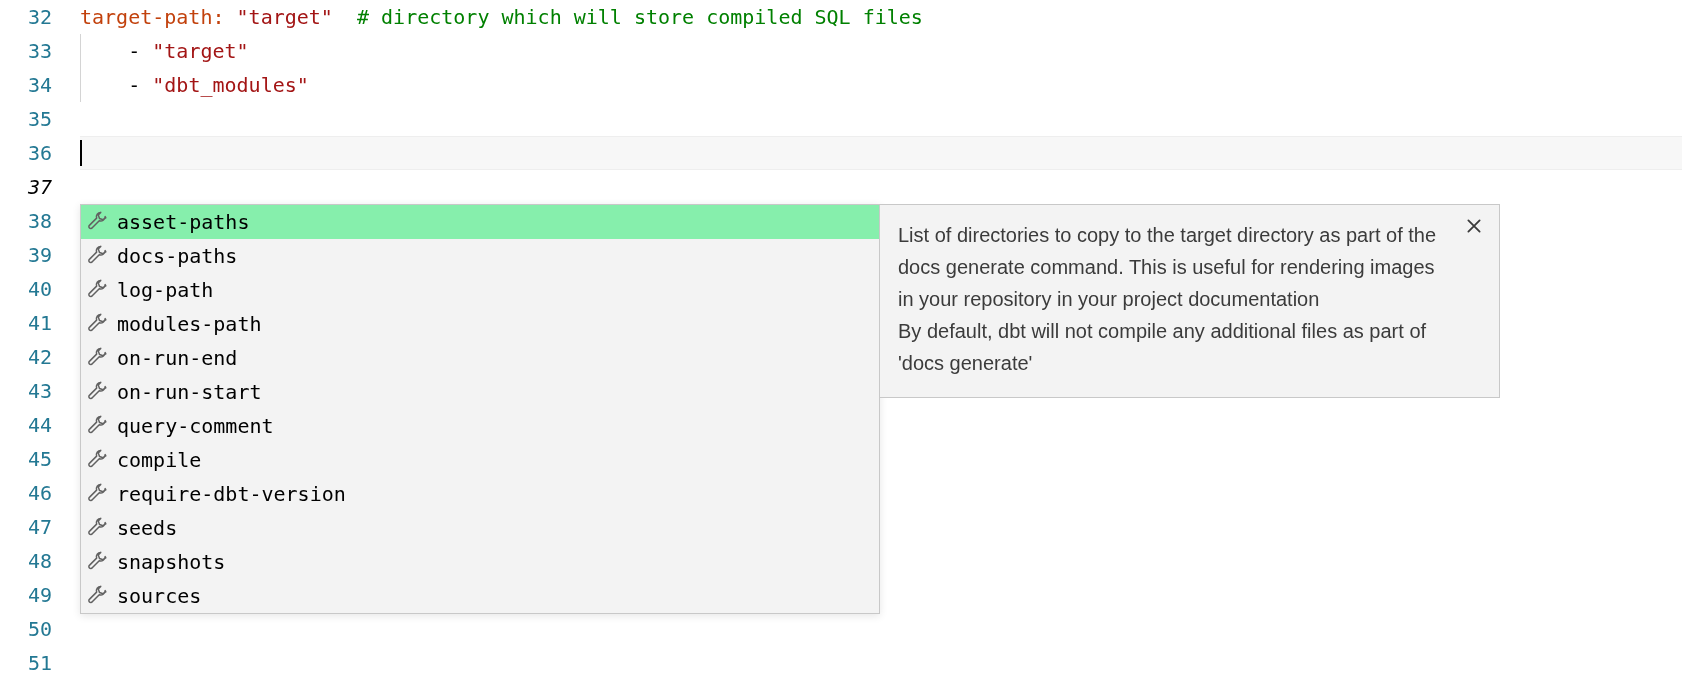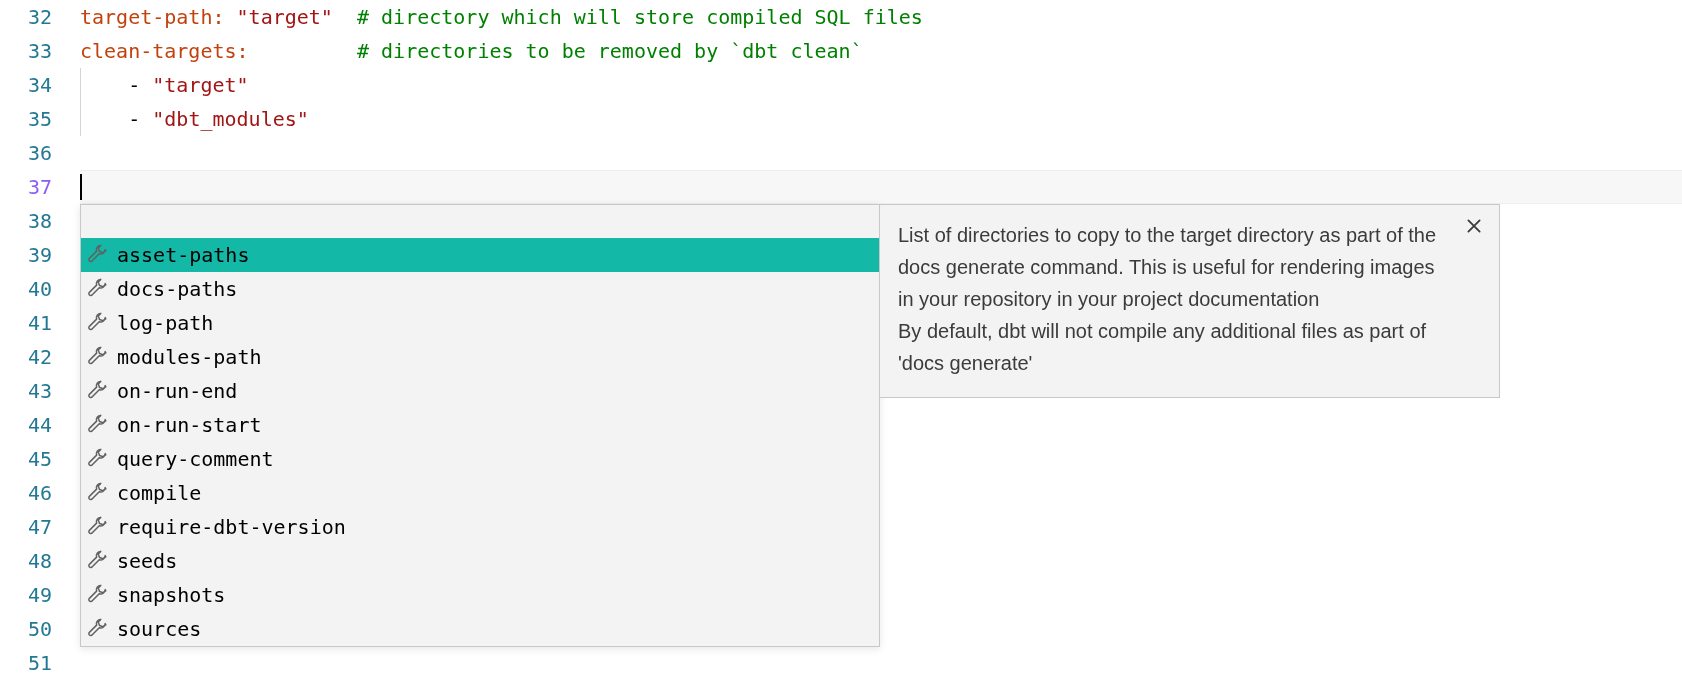--- a/index.html
+++ b/index.html
@@ -22,21 +22,22 @@
     padding-right: 28px;
     text-align: right;
     user-select: none;
   }
   .gutter .ln {
     height: 34px;
     line-height: 34px;
     color: #237893;
   }
   .gutter .ln.active {
-    color: #8b5cf6;
+    color: #000000;
+    font-style: italic;
   }
   .code {
     flex: 1;
     position: relative;
   }
   .line {
     height: 34px;
     line-height: 34px;
     white-space: pre;
   }
@@ -82,22 +83,21 @@
     box-shadow: 0 2px 8px rgba(0,0,0,.1);
   }
   .suggest-item {
     display: flex;
     align-items: center;
     height: 34px;
     padding: 0 6px;
     cursor: pointer;
   }
   .suggest-item.selected {
-    background: #14b8a6;
-    margin-top: 33px;
+    background: #86efac;
   }
   .suggest-icon {
     width: 22px;
     height: 22px;
     margin-right: 8px;
     flex-shrink: 0;
     color: #616161;
   }
   .suggest-label {
     font-family: "Menlo","Monaco","Consolas",monospace;
@@ -158,21 +158,20 @@
     <div class="ln">48</div>
     <div class="ln">49</div>
     <div class="ln">50</div>
     <div class="ln">51</div>
   </div>
 
   <div class="code">
 
     <div class="line"><span class="tok-key">target-path</span><span class="tok-key">:</span><span> </span><span class="tok-str">"target"</span><span>  </span><span class="tok-comment"># directory which will store compiled SQL files</span></div>
 
-    <div class="line"><span class="tok-key">clean-targets</span><span class="tok-key">:</span><span>         </span><span class="tok-comment"># directories to be removed by `dbt clean`</span></div>
 
     <div class="line"><span class="indent-guide"></span><span>    </span><span class="tok-dash">- </span><span class="tok-str">"target"</span></div>
 
     <div class="line"><span class="indent-guide"></span><span>    </span><span class="tok-dash">- </span><span class="tok-str">"dbt_modules"</span></div>
 
     <div class="line"></div>
 
     <div class="line current"><span class="cursor"></span></div>
 
     <div class="line"></div>

